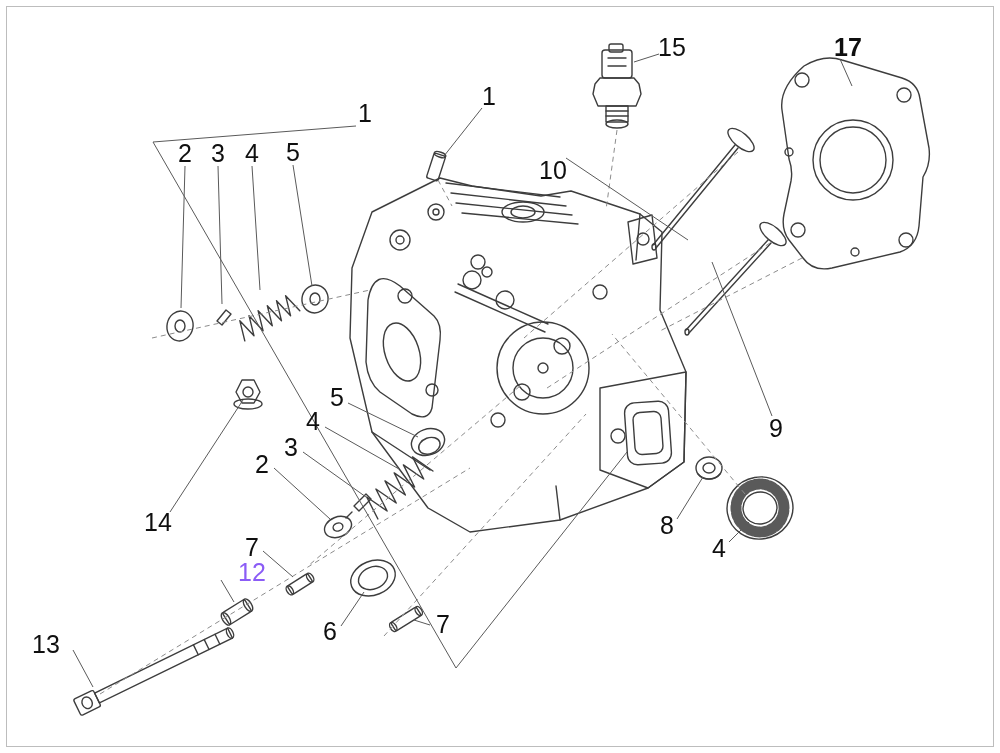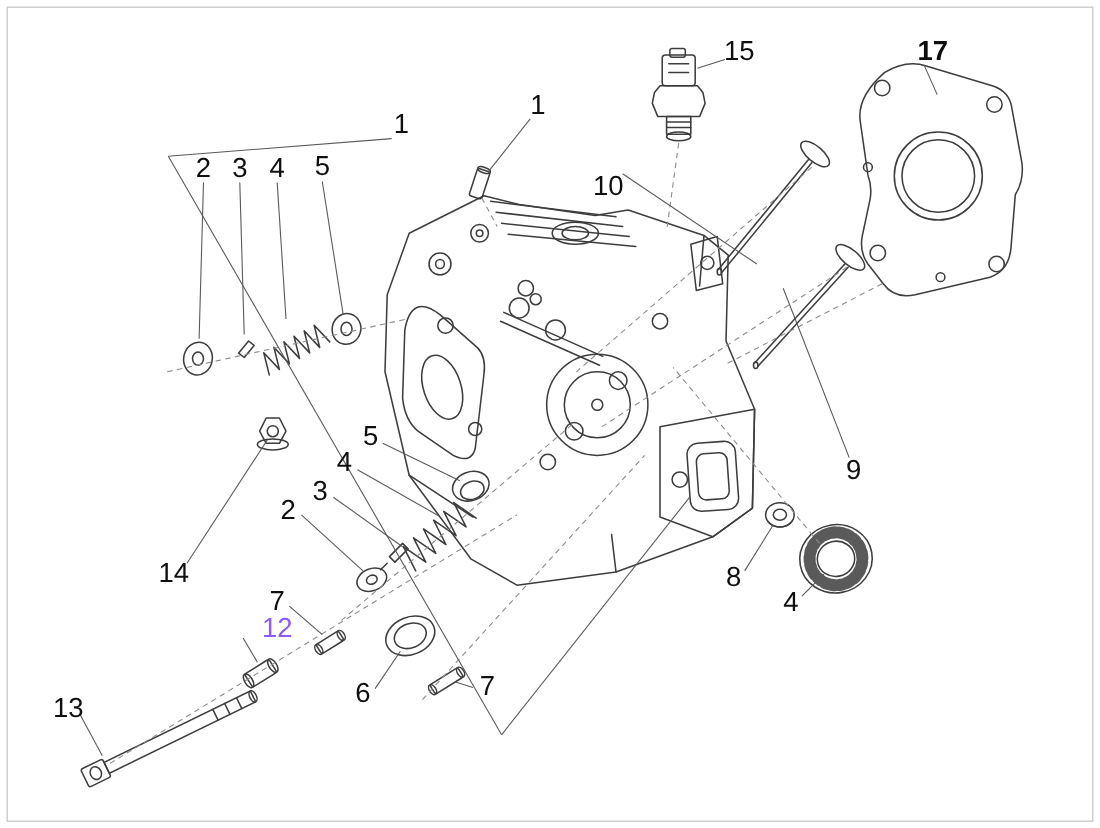--- a/index.html
+++ b/index.html
@@ -217,15 +217,15 @@
       <div class="callout" style="left: 337px; top: 397px; color: rgb(15, 15, 15);">5</div>
       <div class="callout" style="left: 313px; top: 421px; color: rgb(15, 15, 15);">4</div>
       <div class="callout" style="left: 291px; top: 447px; color: rgb(15, 15, 15);">3</div>
       <div class="callout" style="left: 262px; top: 464px; color: rgb(15, 15, 15);">2</div>
       <div class="callout" style="left: 667px; top: 525px; color: rgb(15, 15, 15);">8</div>
       <div class="callout" style="left: 719px; top: 548px; color: rgb(15, 15, 15);">4</div>
       <div class="callout" style="left: 252px; top: 547px; color: rgb(15, 15, 15);">7</div>
       <div class="callout" style="left: 212px; top: 572px; color: #8b5cf6; margin-left: 40px;">12</div>
       <div class="callout" style="left: 330px; top: 631px; color: rgb(15, 15, 15);">6</div>
       <div class="callout" style="left: 443px; top: 624px; color: rgb(15, 15, 15);">7</div>
-      <div class="callout" style="left: 62px; top: 644px; color: rgb(15, 15, 15);">13</div>
+      <div class="callout" style="left: 46px; top: 644px; color: rgb(15, 15, 15);">13</div>
     </div>
 </div>
 
 </body></html>

